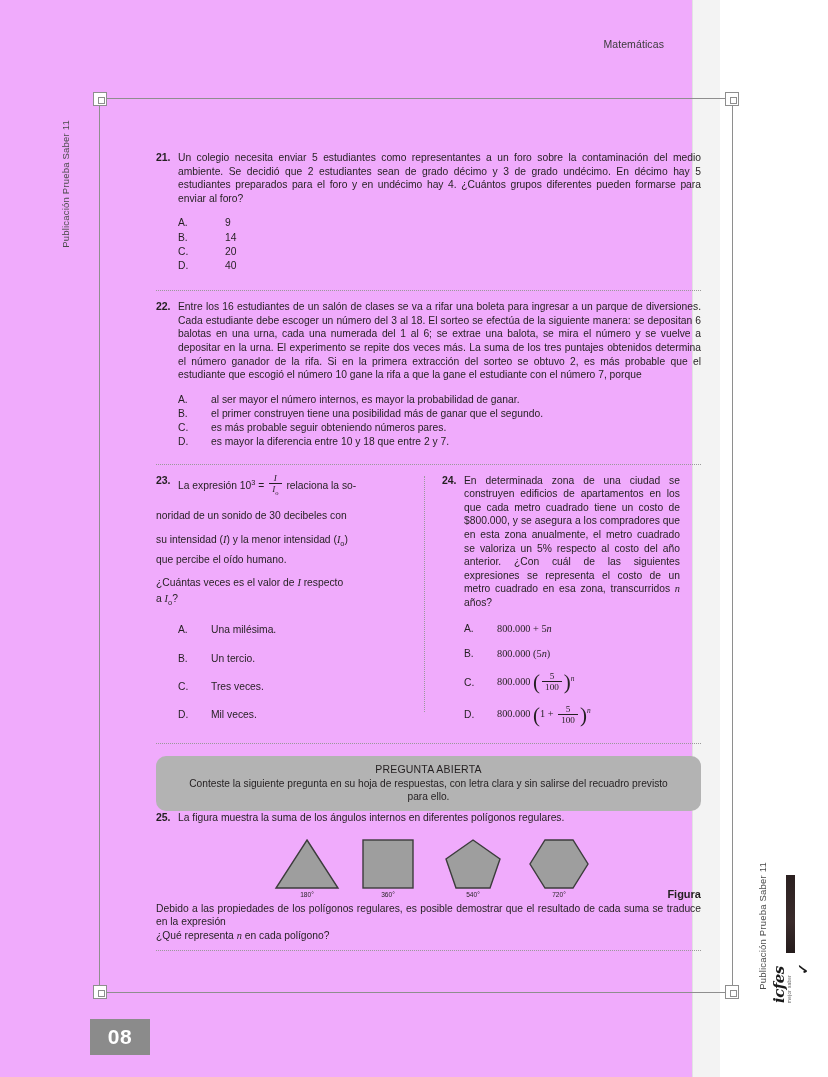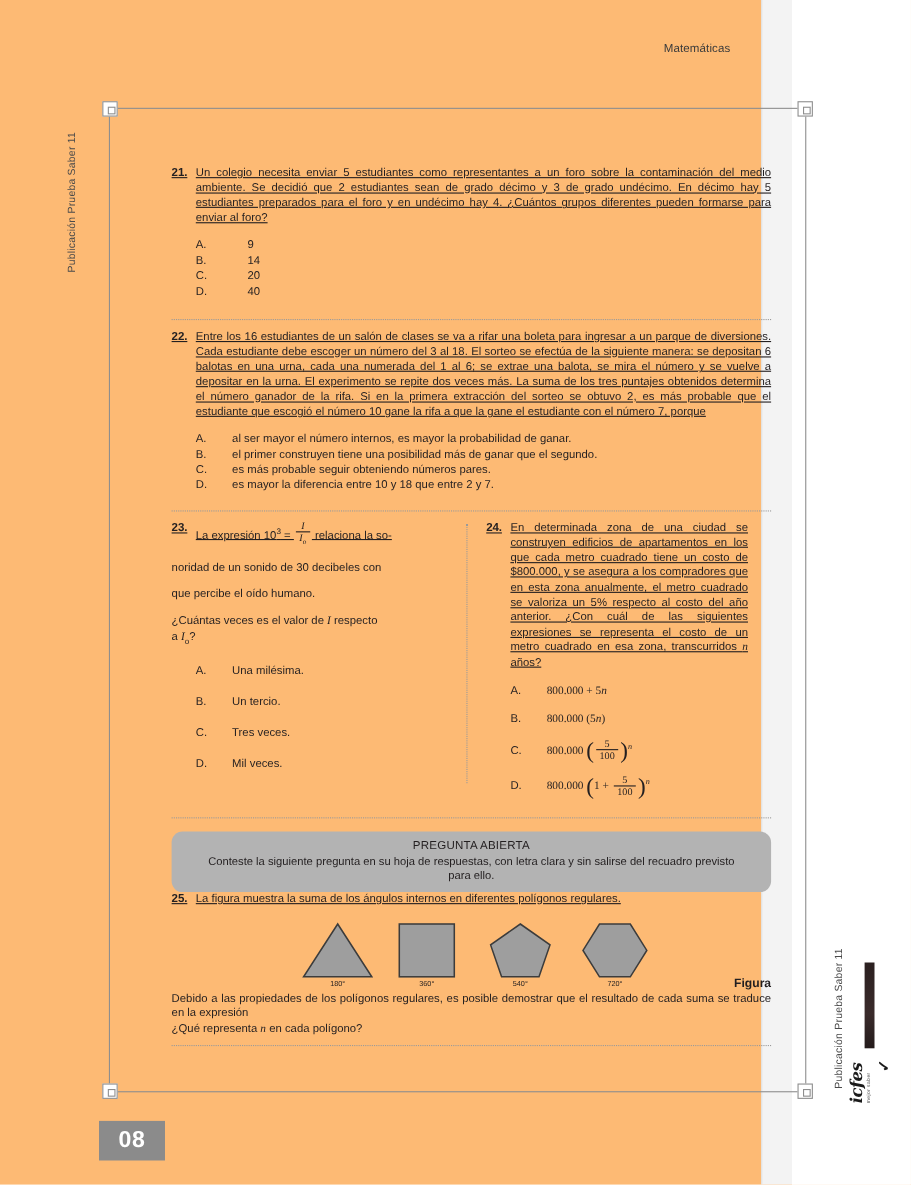--- a/index.html
+++ b/index.html
@@ -7,21 +7,21 @@
     margin: 0; padding: 0;
     width: 828px; height: 1077px;
     background: #ffffff;
     font-family: "Liberation Sans", sans-serif;
     color: #231f20;
     overflow: hidden;
   }
   .page {
     position: relative;
     width: 720px; height: 1077px;
-    background: #fdba74;
+    background: #f0abfc;
   }
 
   
   .subject {
     position: absolute;
     top: 38px; right: 56px;
     font-size: 10.5px;
     color: #3b3b3b;
     letter-spacing: .1px;
   }
@@ -134,21 +134,20 @@
     border-top: 1px dotted #9a9a9a;
     margin: 9px 0 9px 0;
     height: 0;
   }
 
   .q { position: relative; }
   .q-body {
     display: flex;
     align-items: flex-start;
     gap: 0;
-    text-decoration: underline;
   }
   .q-num {
     font-weight: bold;
     font-size: 10.5px;
     flex: 0 0 22px;
     line-height: 13.6px;
     letter-spacing: -.1px;
   }
   .q-text {
     font-size: 10.3px;
@@ -392,20 +391,23 @@
             <div class="q-text left-align">
               <span>La expresión 10</span><sup>3</sup><span> = </span><span class="frac">
                   <span class="num italic">I</span>
                   <span class="den"><span class="italic">I</span><sub>o</sub></span>
                 </span><span> relaciona la so-</span>
             </div>
           </div>
 
           <div class="q23-line" style="margin-top:11px;">noridad de un sonido de 30 decibeles con</div>
 
+          <div class="q23-line" style="margin-bottom:2px;">
+            <span>su intensidad (</span><span class="italic">I</span><span>) y la menor intensidad (</span><span class="italic">I</span><sub>o</sub><span>)</span>
+          </div>
           <div class="q23-line">que percibe el oído humano.</div>
 
           <div class="q23-line" style="margin-bottom:2px;">
             <span>¿Cuántas veces es el valor de </span><span class="italic">I</span><span> respecto</span>
           </div>
           <div class="q23-line">
             <span>a </span><span class="italic">I</span><sub>o</sub><span>?</span>
           </div>
 
           <div class="options q23-opts" style="margin-left:22px;">

